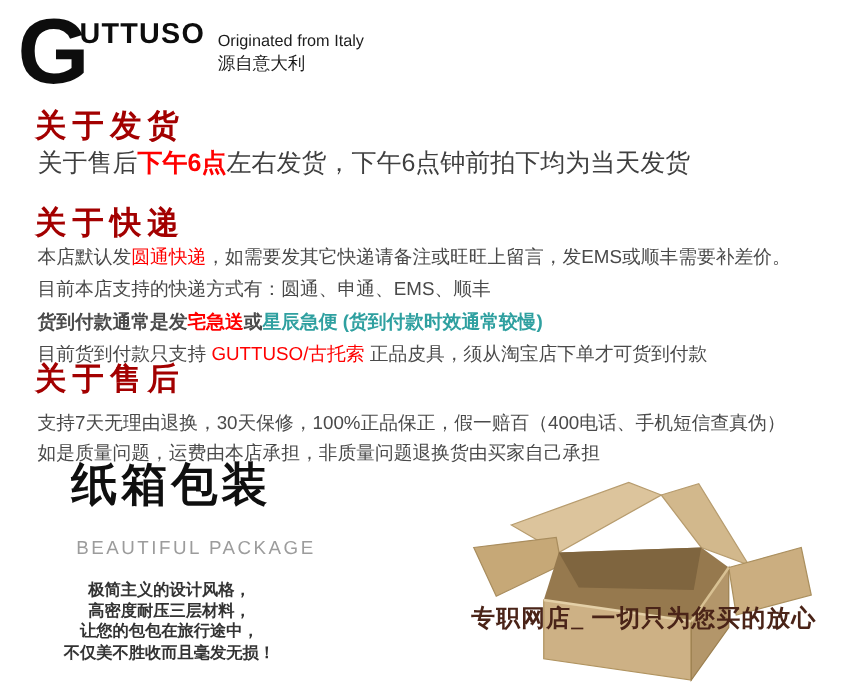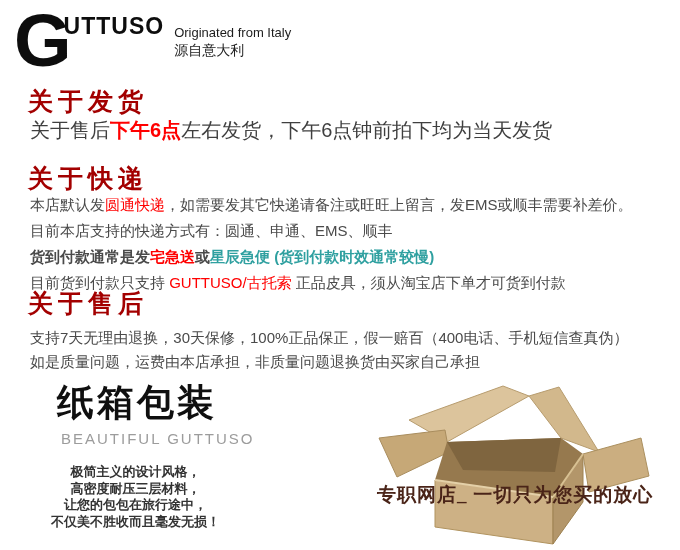--- a/index.html
+++ b/index.html
@@ -31,21 +31,21 @@
   .body15{font-size:15px;color:#4a4a4a;}
   .exp1{top:196px;}
   .exp2{top:222px;}
   .exp3{top:248px;font-weight:bold;}
   .exp4{top:274px;}
   .aft1{top:329px;}
   .aft2{top:353px;}
   .red{color:#ff0000;}
   .teal{color:#2fa0a0;}
   
-  .pkg-cn{position:absolute;left:57px;top:383px;font-size:37px;font-weight:bold;color:#0f0f0f;letter-spacing:3px;line-height:40px;}
+  .pkg-cn{position:absolute;left:57px;top:368px;font-size:37px;font-weight:bold;color:#0f0f0f;letter-spacing:3px;line-height:40px;}
   .pkg-en{position:absolute;left:61px;top:430px;font-size:15px;color:#9c9c9c;letter-spacing:2px;}
   .poem{position:absolute;left:33px;top:464px;width:205px;text-align:center;
         font-family:"Liberation Serif",serif;font-weight:bold;font-size:13px;
         line-height:16.5px;color:#333;}
   
   .box-wrap{position:absolute;left:345px;top:380px;width:330px;height:168px;}
   .slogan{
     position:absolute;left:377px;top:482px;white-space:nowrap;
     font-family:"Liberation Serif",serif;font-weight:bold;font-size:19px;color:#4a2418;
     z-index:5;letter-spacing:1px;
@@ -82,21 +82,21 @@
   </div>
   <div class="line body15 exp4">
     <span>目前货到付款只支持 </span><span class="red">GUTTUSO/古托索</span><span> 正品皮具，须从淘宝店下单才可货到付款</span>
   </div>
 
   <div class="sec-title t-after">关于售后</div>
   <div class="line body15 aft1">支持7天无理由退换，30天保修，100%正品保正，假一赔百（400电话、手机短信查真伪）</div>
   <div class="line body15 aft2">如是质量问题，运费由本店承担，非质量问题退换货由买家自己承担</div>
 
   <div class="pkg-cn">纸箱包装</div>
-  <div class="pkg-en">BEAUTIFUL GUTTUSO</div>
+  <div class="pkg-en">BEAUTIFUL PACKAGE</div>
   <div class="poem">
     <div>极简主义的设计风格，</div>
     <div>高密度耐压三层材料，</div>
     <div>让您的包包在旅行途中，</div>
     <div>不仅美不胜收而且毫发无损！</div>
   </div>
 
   <div class="box-wrap">
     <svg width="330" height="168" viewBox="0 0 330 168">
 

